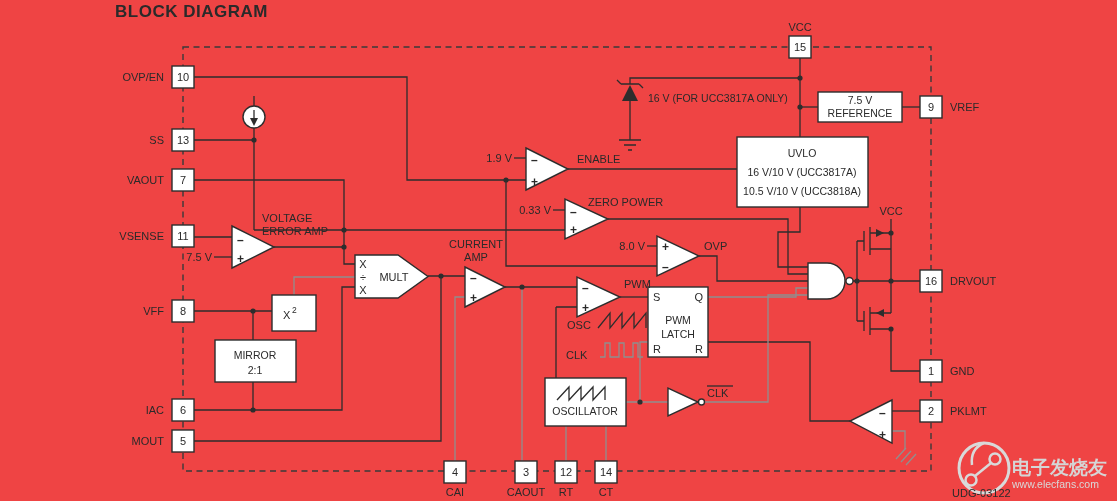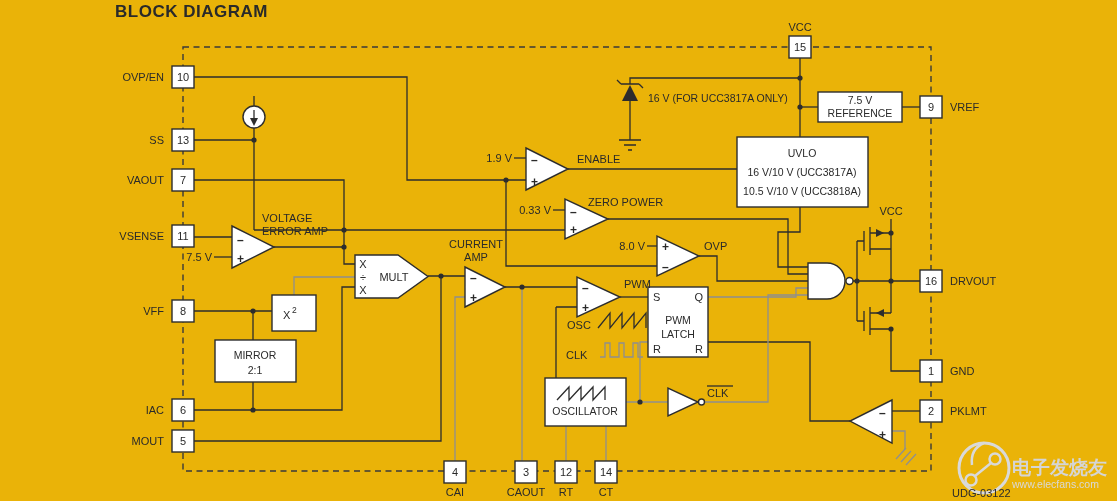--- a/index.html
+++ b/index.html
@@ -1,16 +1,16 @@
 <!DOCTYPE html>
 <html><head>
 <meta charset="utf-8">
 <style>
   html,body{margin:0;padding:0;background:#ffffff;}
-  .stage{position:relative;width:1117px;height:501px;background:#eab308;overflow:hidden;
+  .stage{position:relative;width:1117px;height:501px;background:#ef4444;overflow:hidden;
          font-family:"Liberation Sans", sans-serif;}
   svg{display:block;}
   text{fill:#2a2a2a;font-family:"Liberation Sans", sans-serif;}
   .t17{font-size:17px;font-weight:bold;letter-spacing:.5px;}
   .t11{font-size:11px;}
   .t10{font-size:10.5px;}
   .t12{font-size:12px;font-weight:bold;}
   .t8{font-size:8.5px;}
   .wm-big{font-size:19px;font-weight:bold;fill:#d5d5d5;}
   .wm-small{font-size:10.5px;fill:#d9d9d9;}

